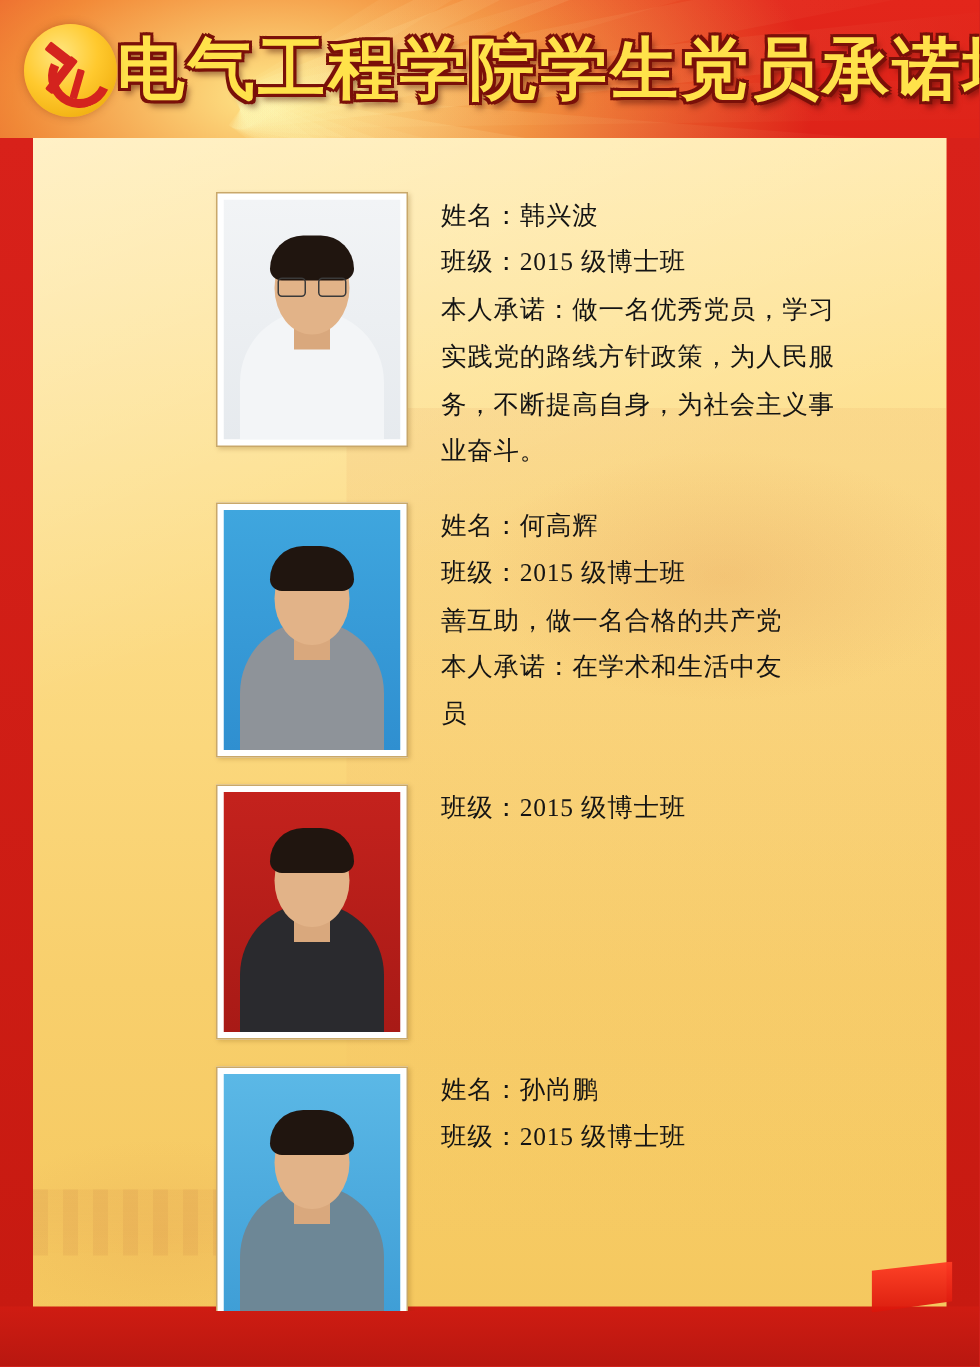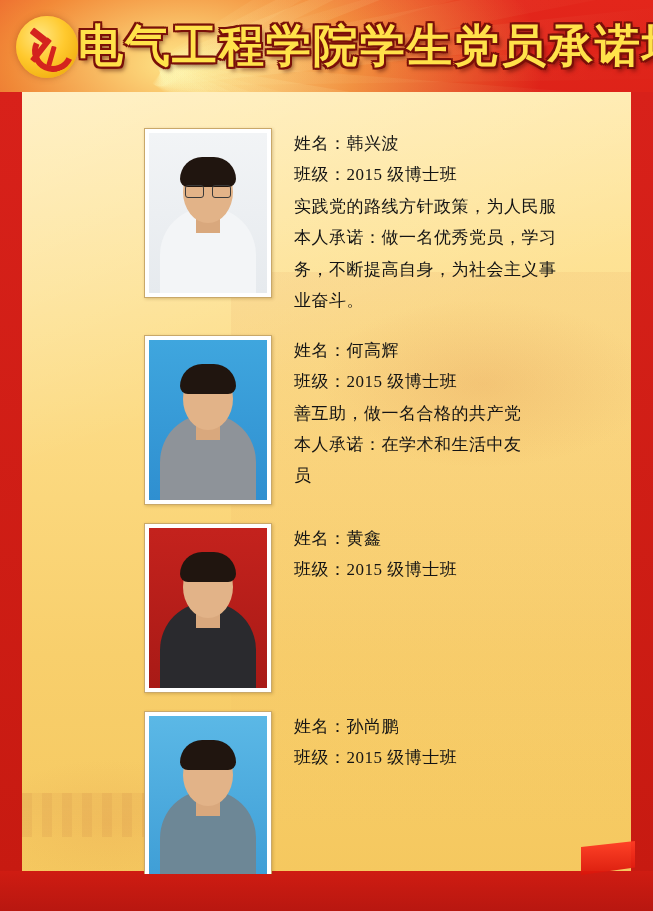--- a/index.html
+++ b/index.html
@@ -356,22 +356,22 @@
               <div class="ph-person" style="background: rgb(243, 245, 247);"></div>
               <div class="ph-neck"></div>
               <div class="ph-head"></div>
               <div class="ph-hair"></div>
               <div class="ph-glasses"></div>
             </div>
           </div>
           <div class="text">
             <div class="line">姓名：韩兴波</div>
             <div class="line">班级：2015 级博士班</div>
+            <div class="line promise-body">本人承诺：做一名优秀党员，学习</div>
             <div class="line promise-body">实践党的路线方针政策，为人民服</div>
-            <div class="line promise-body">本人承诺：做一名优秀党员，学习</div>
             <div class="line promise-body">务，不断提高自身，为社会主义事</div>
             <div class="line promise-body">业奋斗。</div>
           </div>
         </div>
         <div class="entry">
           <div class="photo-wrap">
             <div class="photo">
               <div class="ph-bg ph-blue"></div>
               <div class="ph-person" style="background: rgb(142, 147, 153);"></div>
               <div class="ph-neck"></div>
@@ -391,21 +391,20 @@
           <div class="photo-wrap">
             <div class="photo">
               <div class="ph-bg ph-red"></div>
               <div class="ph-person" style="background: rgb(42, 42, 46);"></div>
               <div class="ph-neck"></div>
               <div class="ph-head"></div>
               <div class="ph-hair"></div>
             </div>
           </div>
           <div class="text">
-            <div class="line">姓名：黄鑫</div>
             <div class="line">班级：2015 级博士班</div>
           </div>
         </div>
         <div class="entry">
           <div class="photo-wrap">
             <div class="photo">
               <div class="ph-bg ph-lblue"></div>
               <div class="ph-person" style="background: rgb(109, 135, 150);"></div>
               <div class="ph-neck"></div>
               <div class="ph-head"></div>

